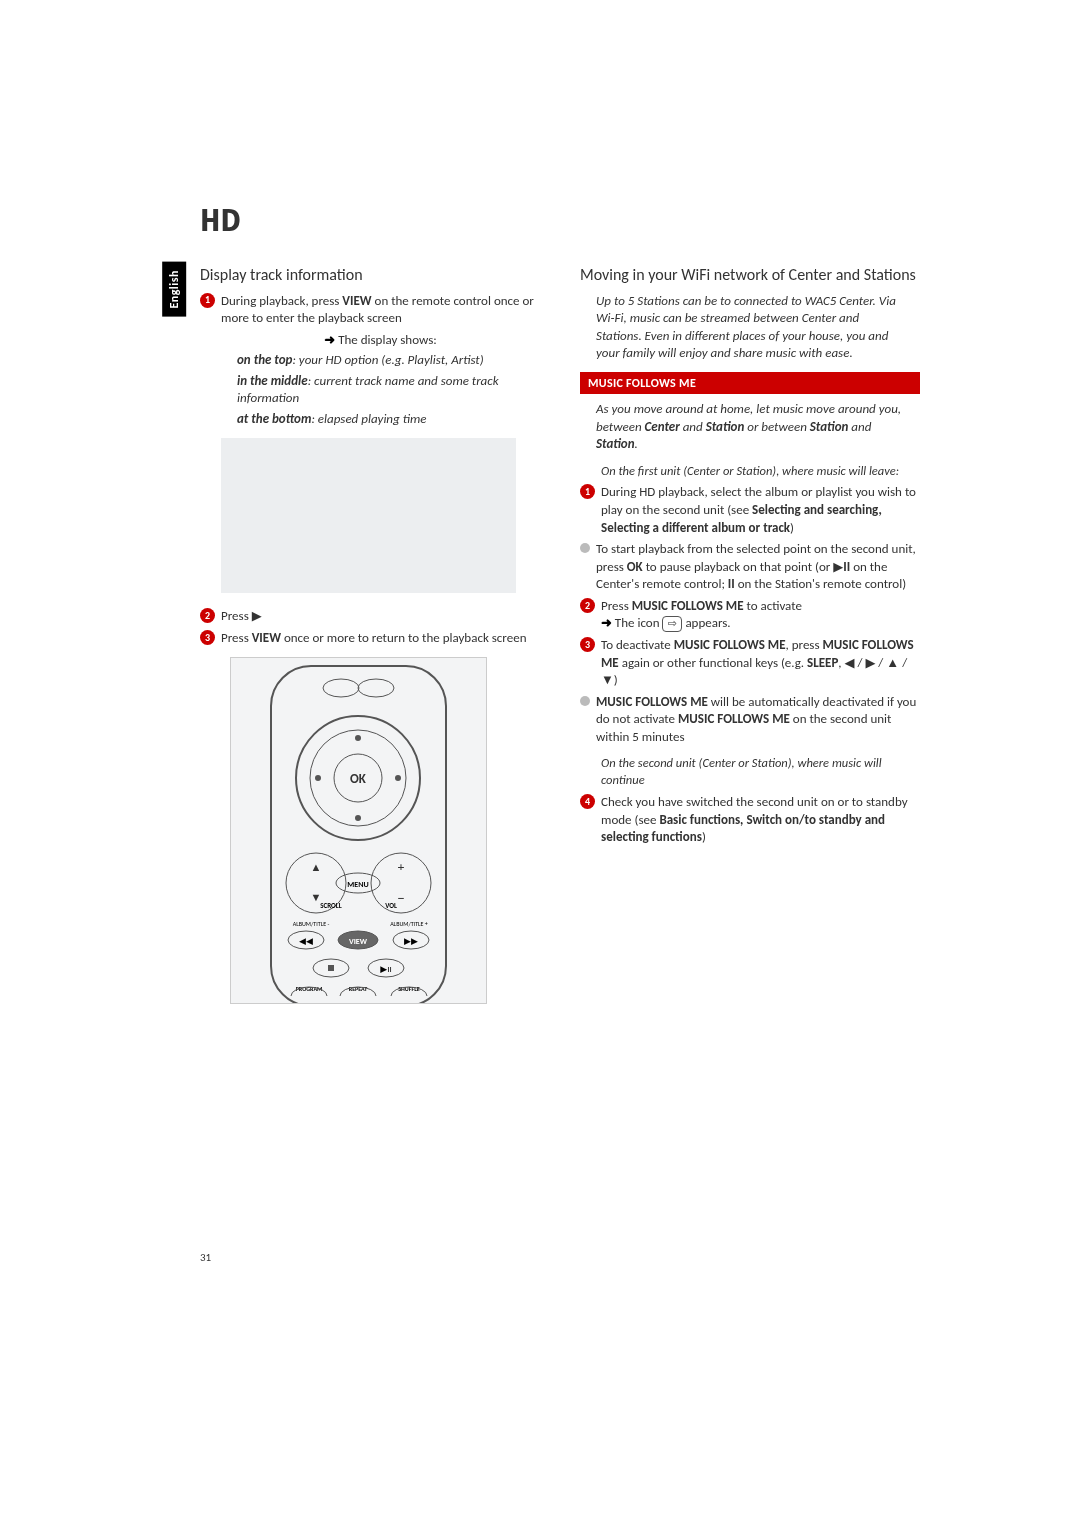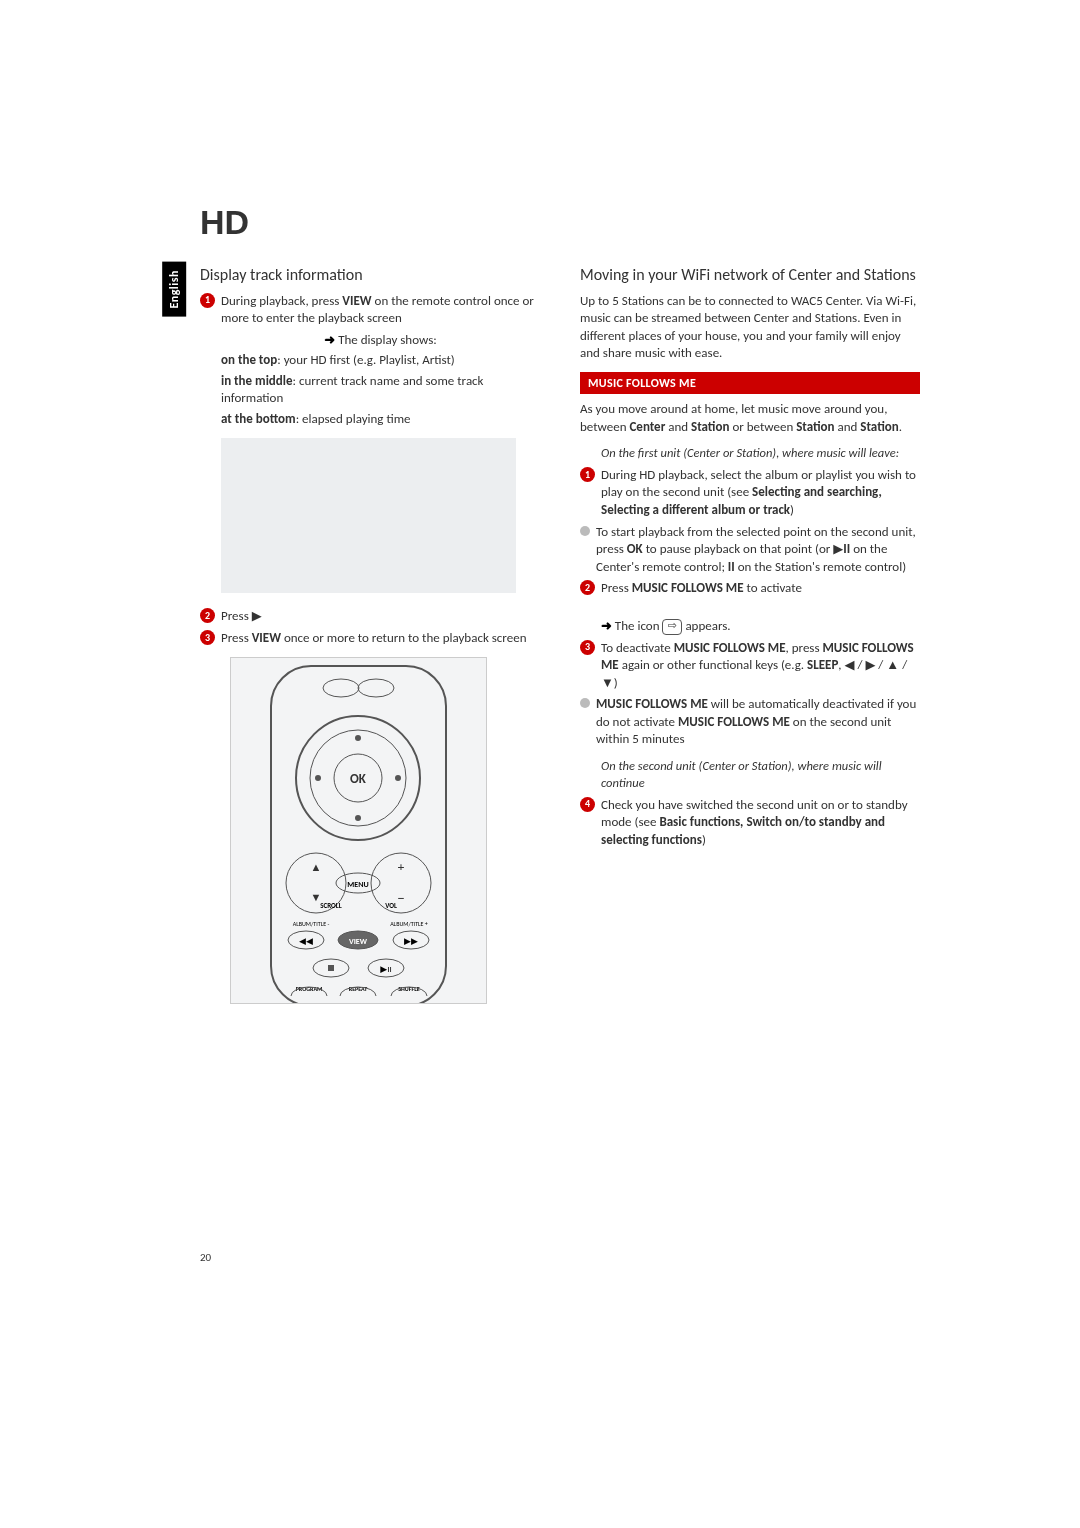--- a/index.html
+++ b/index.html
@@ -32,21 +32,21 @@
     transform: rotate(180deg);
     padding: 8px 4px;
     letter-spacing: 0.5px;
   }
   .header {
     position: absolute;
     top: 200px;
     left: 200px;
     font-size: 34px;
     font-weight: bold;
-    font-family: Liberation Sans, sans-serif;
+    font-family: Liberation Mono, monospace;
   }
   .columns {
     display: flex;
     gap: 40px;
     margin-top: 60px;
     margin-left: 60px;
   }
   .col {
     width: 340px;
   }
@@ -118,21 +118,21 @@
     font-weight: normal;
     margin: 10px 0 4px 21px;
     font-size: 12.5px;
   }
   .page-num {
     position: absolute;
     bottom: 262px;
     left: 200px;
     font-size: 11px;
   }
-  p { margin: 3px 0; }
+  p { margin: 3px 16px; font-style: italic; }
   .follow-icon {
     display: inline-flex;
     border: 1.5px solid #555;
     border-radius: 4px;
     width: 18px; height: 14px;
     align-items: center;
     justify-content: center;
     font-size: 11px;
     vertical-align: middle;
   }
@@ -151,21 +151,21 @@
       <h3 class="section">Display track information</h3>
 
       <div class="step-row">
         <span class="step-num">1</span>
         <div>
           <span>During playback, press </span><b>VIEW</b><span> on the remote control once or more to enter the playback screen</span>
           <div style="margin-top:4px;text-align:center;">
             <span class="arrow">➜</span>
             <span>The display shows:</span>
           </div>
-          <p><b>on the top</b><span>: your HD first (e.g. Playlist, Artist)</span></p>
+          <p><b>on the top</b><span>: your HD option (e.g. Playlist, Artist)</span></p>
           <p><b>in the middle</b><span>: current track name and some track information</span></p>
           <p><b>at the bottom</b><span>: elapsed playing time</span></p>
         </div>
       </div>
 
       <div class="screenshot-box"></div>
 
       <div class="step-row">
         <span class="step-num">2</span>
         <div>
@@ -255,21 +255,21 @@
         <span class="bullet-dot"></span>
         <div>
           <span>To start playback from the selected point on the second unit,  press </span><b>OK</b><span> to pause playback on that point (or  ▶</span><b>II</b><span> on the Center's remote control;  </span><b>II</b><span> on the Station's remote control)</span>
         </div>
       </div>
 
       <div class="step-row">
         <span class="step-num">2</span>
         <div>
           <span>Press </span><b>MUSIC FOLLOWS ME</b><span> to activate</span>
-          <div style="margin-top:20px;">
+          <div style="margin-top:0;">
             <span class="arrow">➜</span>
             <span>The icon </span><span class="follow-icon">⇨</span><span> appears.</span>
           </div>
         </div>
       </div>
 
       <div class="step-row">
         <span class="step-num">3</span>
         <div>
           <span>To deactivate </span><b>MUSIC FOLLOWS ME</b><span>, press </span><b>MUSIC FOLLOWS ME</b><span> again or other functional keys (e.g. </span><b>SLEEP</b><span>, ◀ / ▶ / ▲ / ▼)</span>
@@ -289,13 +289,13 @@
         <span class="step-num">4</span>
         <div>
           <span>Check you have switched the second unit on or to standby mode (see </span><b>Basic functions, Switch on/to standby and selecting functions</b><span>)</span>
         </div>
       </div>
 
     </div>
   </div>
 </div>
 
-<div class="page-num">20</div>
+<div class="page-num">31</div>
 
 </body></html>

